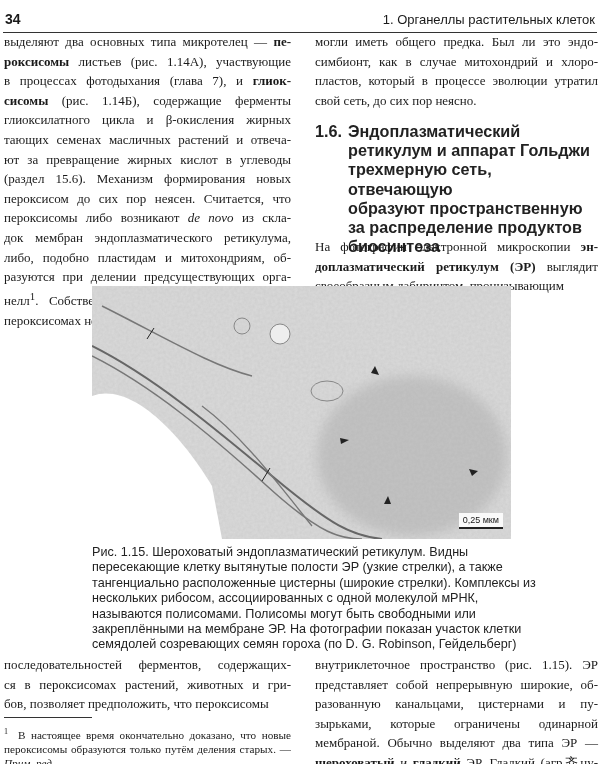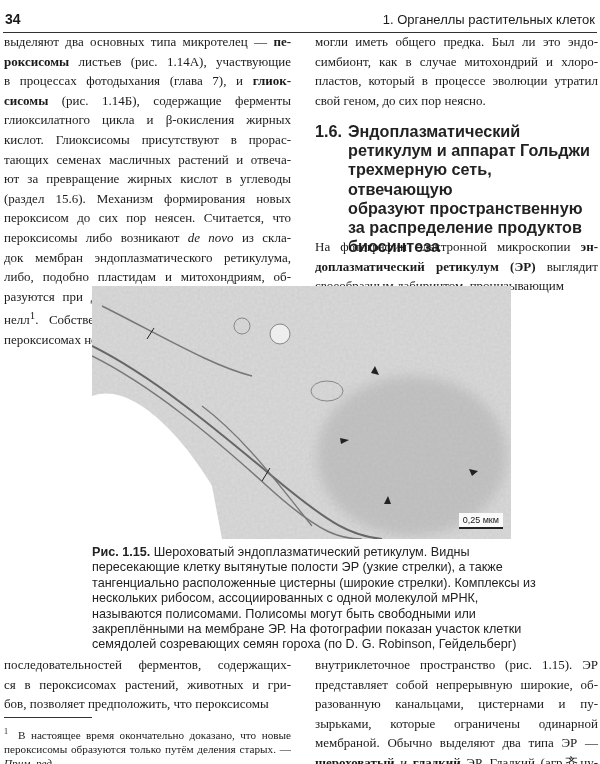--- a/index.html
+++ b/index.html
@@ -19,21 +19,21 @@
                      font-family: "Liberation Sans", sans-serif; font-weight: bold;
                      font-size: 16.2px; line-height: 19.2px; color: #222; }
   .section-heading .num { display: inline-block; width: 33px; }
   .section-heading .line { display: block; padding-left: 33px; }
   .section-heading .first { padding-left: 0; }
   .right-mid { left: 315px; top: 237px; width: 283px; }
   .figure { position: absolute; left: 92px; top: 286px; width: 419px; height: 253px;
             background: #fef9c3; overflow: hidden; }
   .caption { position: absolute; left: 92px; top: 545px; width: 450px; font-size: 12.6px;
              line-height: 15.4px; font-family: "Liberation Sans", sans-serif; color: #222; }
-  .caption .label { font-weight: bold; }
+  .caption .label { font-weight: normal; }
   .left-bot { left: 4px; top: 655px; width: 287px; }
   .right-bot { left: 315px; top: 655px; width: 283px; }
   .footnote-rule { position: absolute; left: 4px; top: 717px; width: 88px; border-top: 1px solid #333; }
   .footnote { position: absolute; left: 4px; top: 725px; width: 287px; font-size: 11.2px;
               line-height: 14px; text-align: justify; }
   .footnote sup { font-size: 8px; margin-right: 10px; }
   .scale-bar { position: absolute; right: 8px; bottom: 10px; background: #fafafa;
                font-family: "Liberation Sans", sans-serif; font-size: 9px; padding: 2px 4px;
                border-bottom: 2px solid #222; }
   b { font-weight: bold; }
@@ -46,37 +46,36 @@
   <span class="page-num">34</span>
   <span class="running-title">1. Органеллы растительных клеток</span>
 </div>
 
 <div class="col left-top" id="lt">
     <p style="text-align-last: justify;">выделяют два основных типа микротелец — <b>пе-</b></p>
     <p style="text-align-last: justify;"><b>роксисомы</b> листьев (рис. 1.14А), участвующие</p>
     <p style="text-align-last: justify;">в процессах фотодыхания (глава 7), и <b>глиок-</b></p>
     <p style="text-align-last: justify;"><b>сисомы</b> (рис. 1.14Б), содержащие ферменты</p>
     <p style="text-align-last: justify;">глиоксилатного цикла и β-окисления жирных</p>
-    <p style="text-align-last: justify;">кислот. Глиоксисомы присутствуют в прорас-</p>
     <p style="text-align-last: justify;">тающих семенах масличных растений и отвеча-</p>
     <p style="text-align-last: justify;">ют за превращение жирных кислот в углеводы</p>
     <p style="text-align-last: justify;">(раздел 15.6). Механизм формирования новых</p>
     <p style="text-align-last: justify;">пероксисом до сих пор неясен. Считается, что</p>
     <p style="text-align-last: justify;">пероксисомы либо возникают <i>de novo</i> из скла-</p>
     <p style="text-align-last: justify;">док мембран эндоплазматического ретикулума,</p>
     <p style="text-align-last: justify;">либо, подобно пластидам и митохондриям, об-</p>
     <p style="text-align-last: justify;">разуются при делении предсуществующих орга-</p>
     <p style="text-align-last: justify;">нелл<sup>1</sup>. Собственного генетического аппарата в</p>
     <p style="text-align-last: left;">пероксисомах нет. Сравнение аминокислотных</p>
   </div>
 <div class="col right-top" id="rt">
     <p style="text-align-last: justify;">могли иметь общего предка. Был ли это эндо-</p>
     <p style="text-align-last: justify;">симбионт, как в случае митохондрий и хлоро-</p>
     <p style="text-align-last: justify;">пластов, который в процессе эволюции утратил</p>
-    <p style="text-align-last: left;">свой геном, до сих пор неясно.</p>
+    <p style="text-align-last: left;">свой сеть, до сих пор неясно.</p>
   </div>
 
 <div class="section-heading" id="sh">
     <span class="line first"><span class="num">1.6.</span>Эндоплазматический</span>
     <span class="line">ретикулум и аппарат Гольджи</span>
     <span class="line">трехмерную сеть, отвечающую</span>
     <span class="line">образуют пространственную</span>
     <span class="line">за распределение продуктов</span>
     <span class="line">биосинтеза</span>
   </div>

